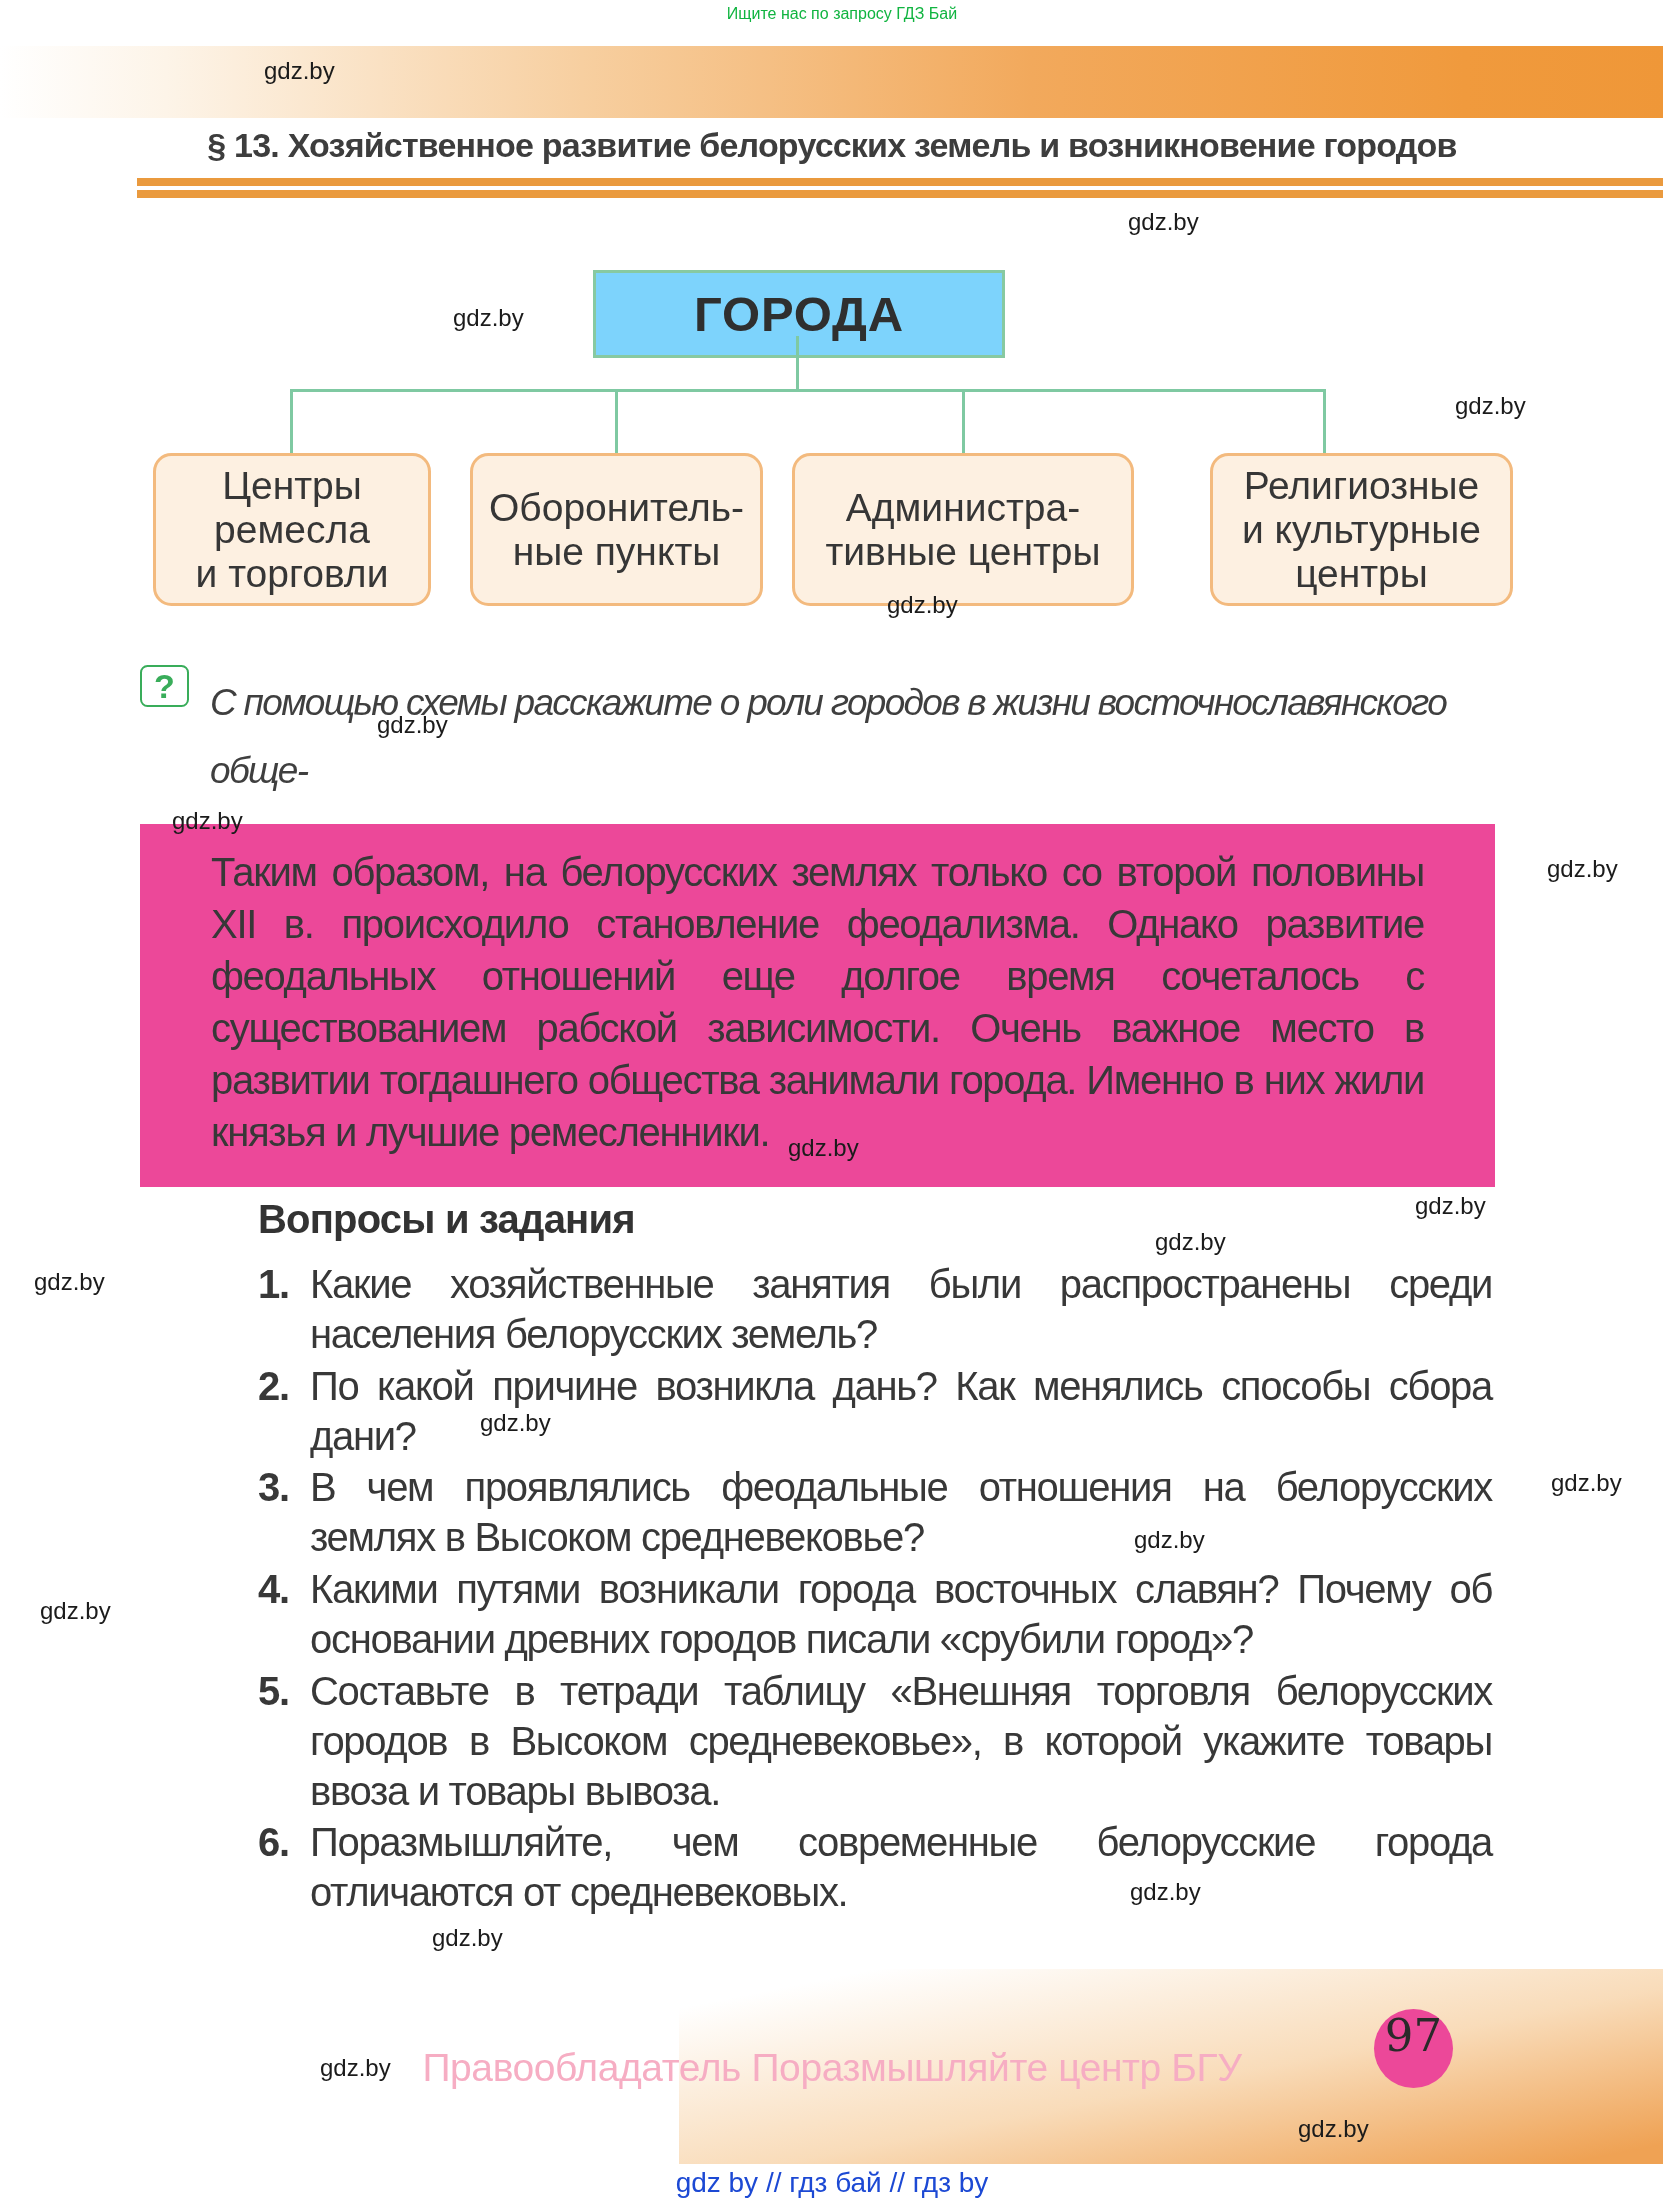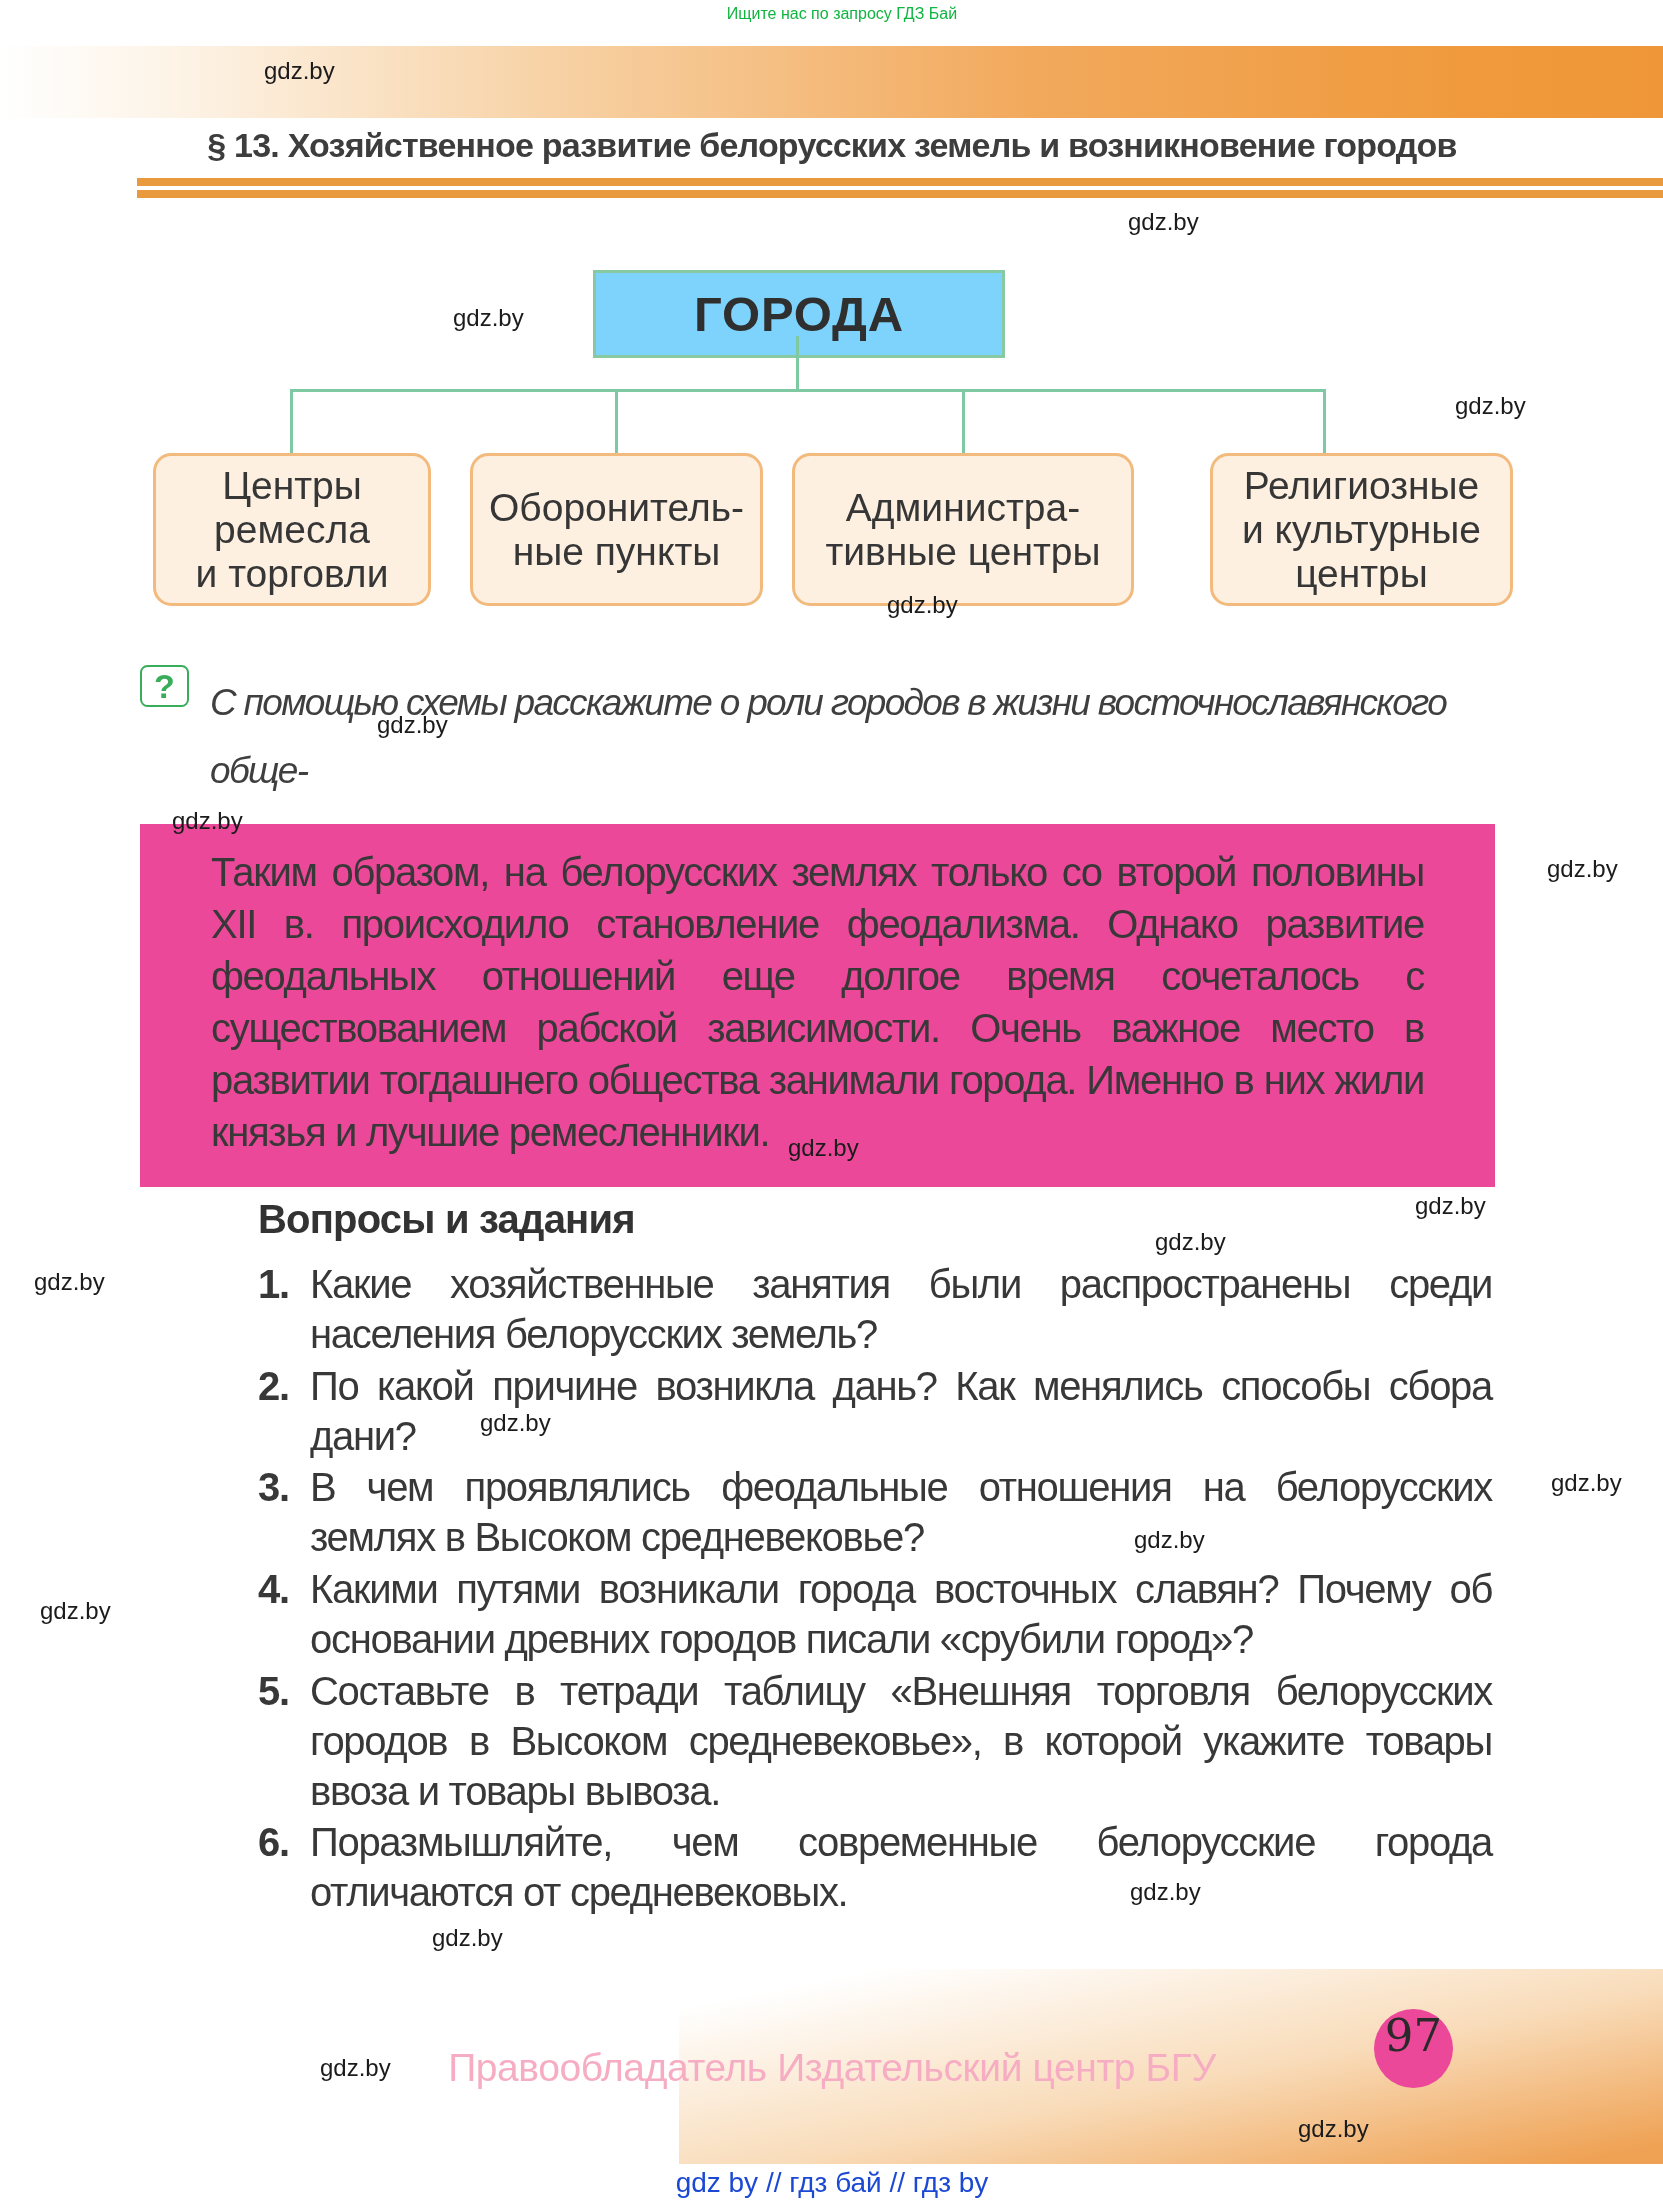--- a/index.html
+++ b/index.html
@@ -217,21 +217,21 @@
     <div class="q-item">
       <span class="q-num">6.</span>
       <span>Поразмышляйте, чем современные белорусские города отличаются от средневековых.</span>
     </div>
   </div>
 
   <div class="abs bottom-glow"></div>
   <div class="abs page-circle">
     <span>97</span>
   </div>
-  <div class="abs copyright">Правообладатель Издательский центр БГУ</div>
+  <div class="abs copyright">Правообладатель Поразмышляйте центр БГУ</div>
   <div class="abs bottom-links">gdz by  //  гдз бай  //  гдз by</div>
 
 <span class="wm" style="left: 1128px; top: 208px;">gdz.by</span>
     <span class="wm" style="left: 453px; top: 304px;">gdz.by</span>
     <span class="wm" style="left: 1455px; top: 392px;">gdz.by</span>
     <span class="wm" style="left: 887px; top: 591px;">gdz.by</span>
     <span class="wm" style="left: 377px; top: 711px;">gdz.by</span>
     <span class="wm" style="left: 172px; top: 807px;">gdz.by</span>
     <span class="wm" style="left: 1547px; top: 855px;">gdz.by</span>
     <span class="wm" style="left: 788px; top: 1134px;">gdz.by</span>

